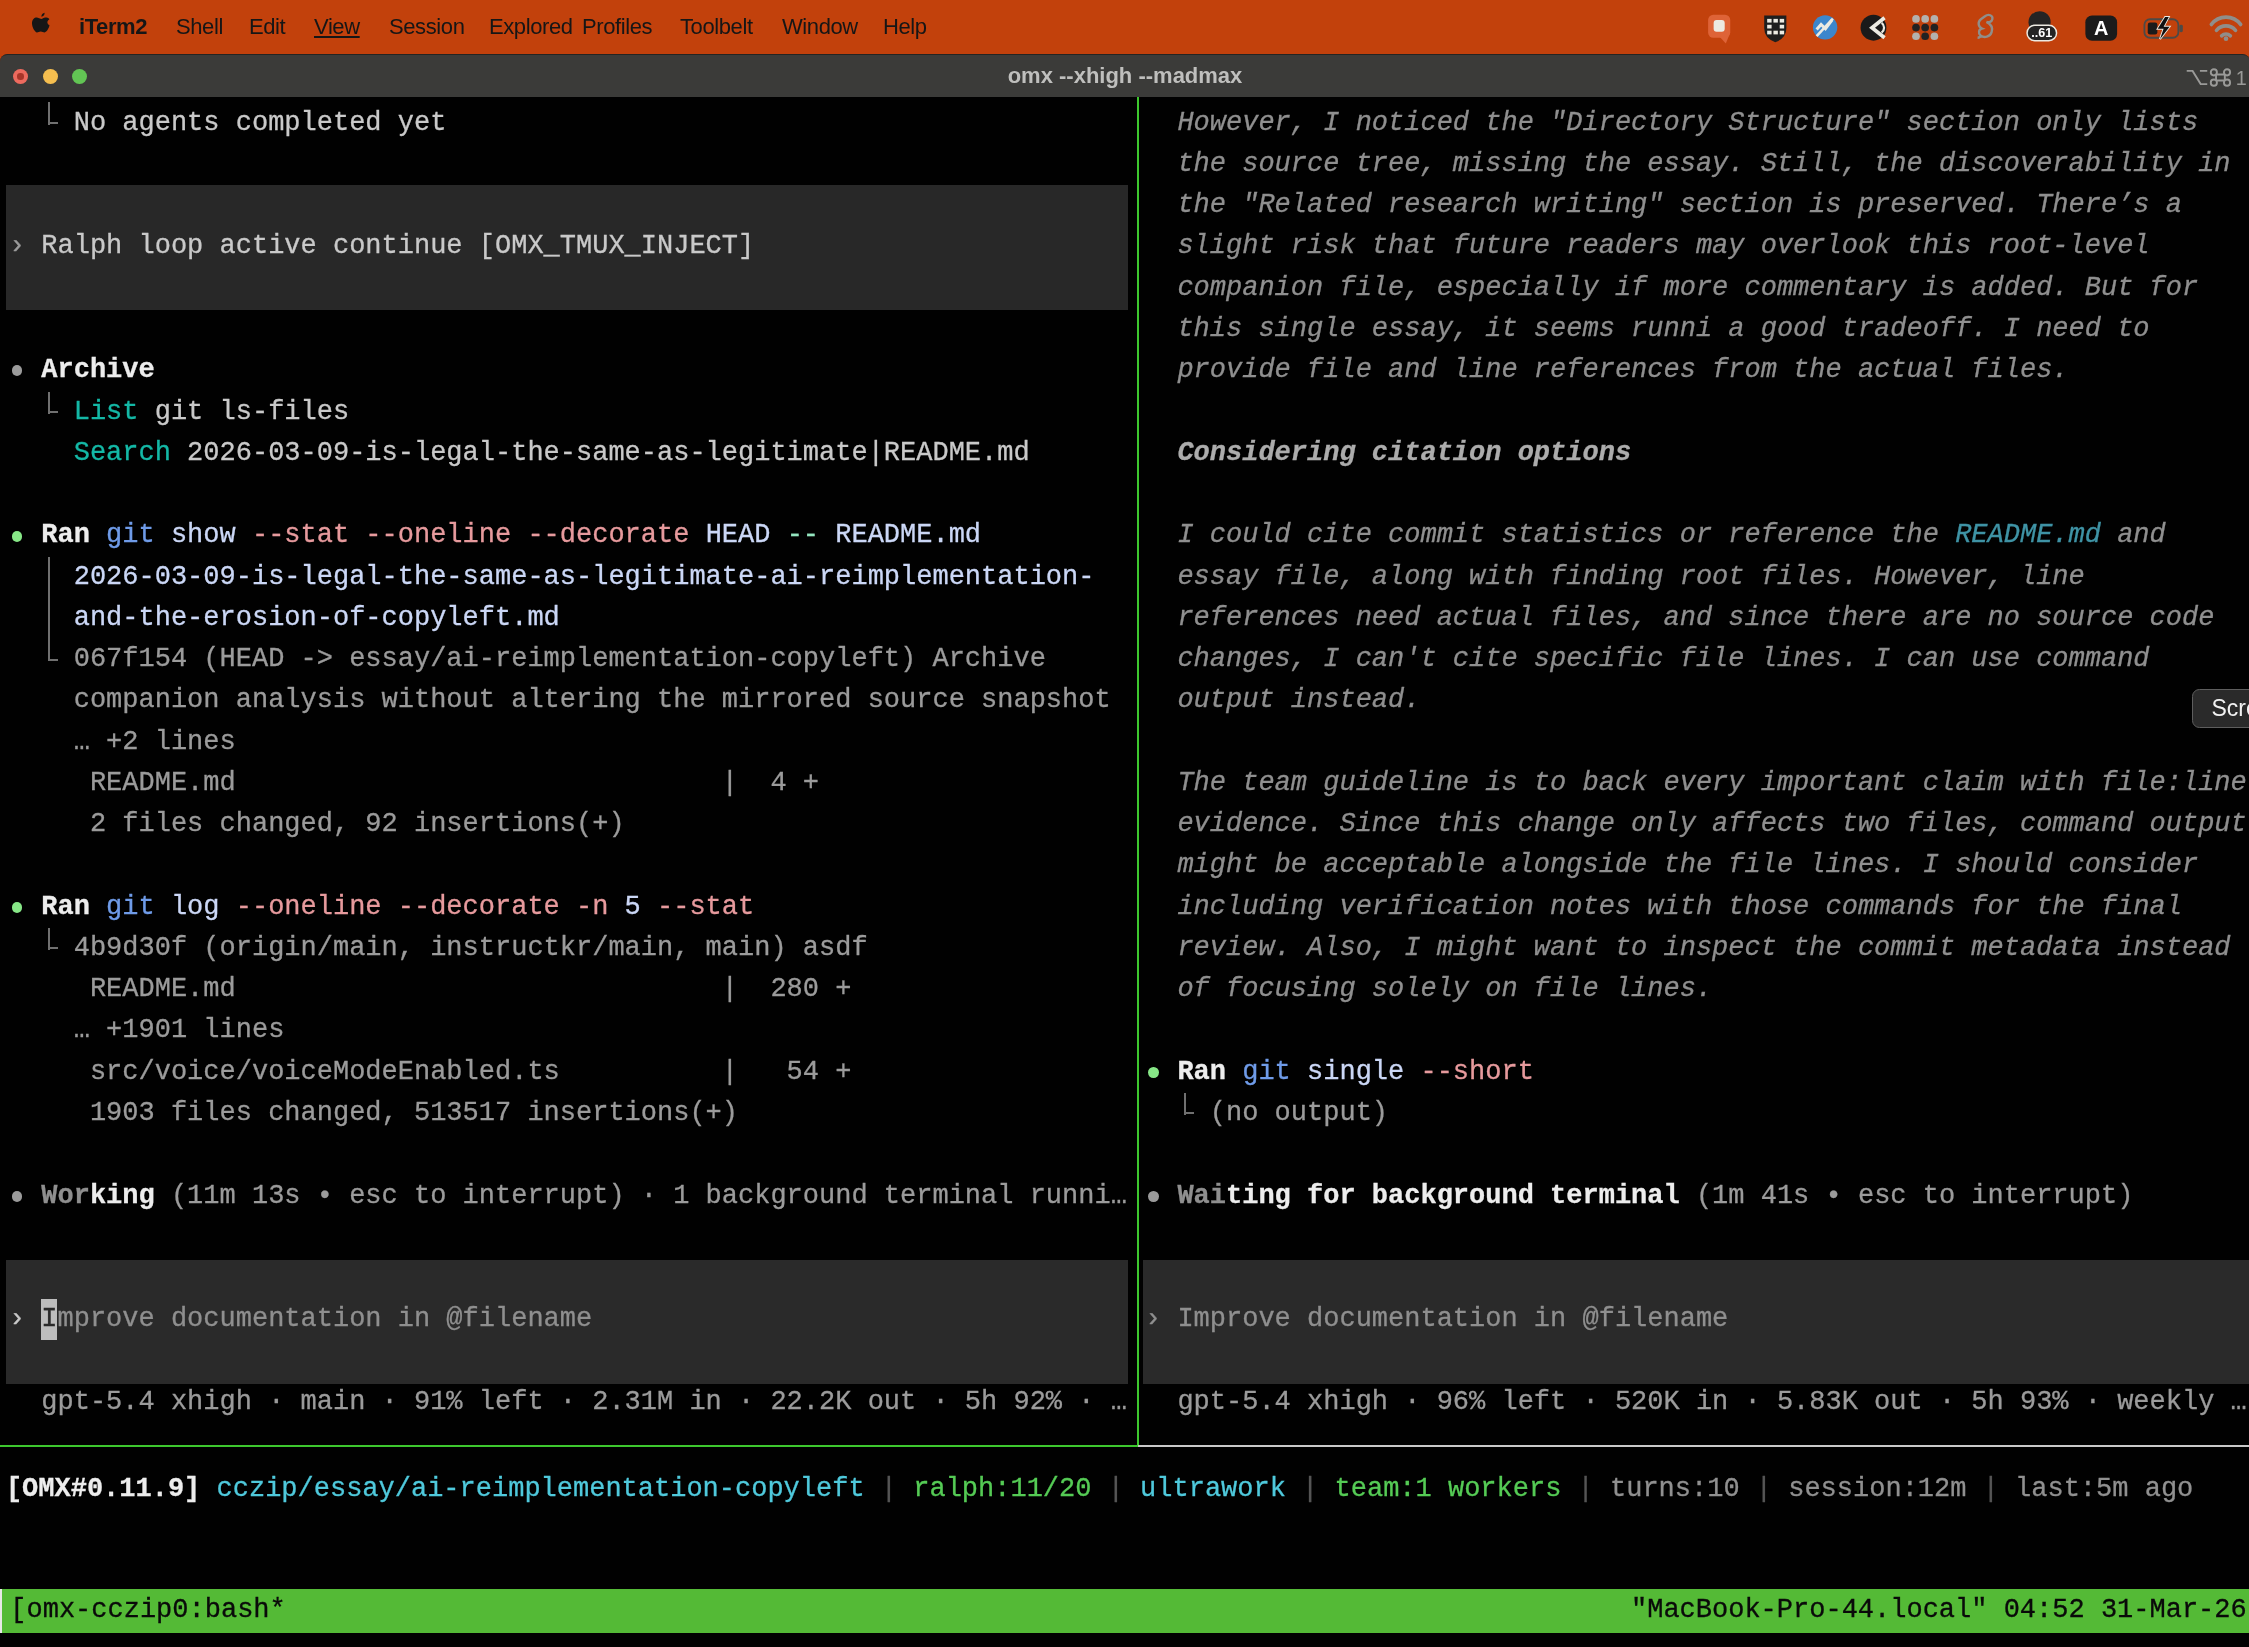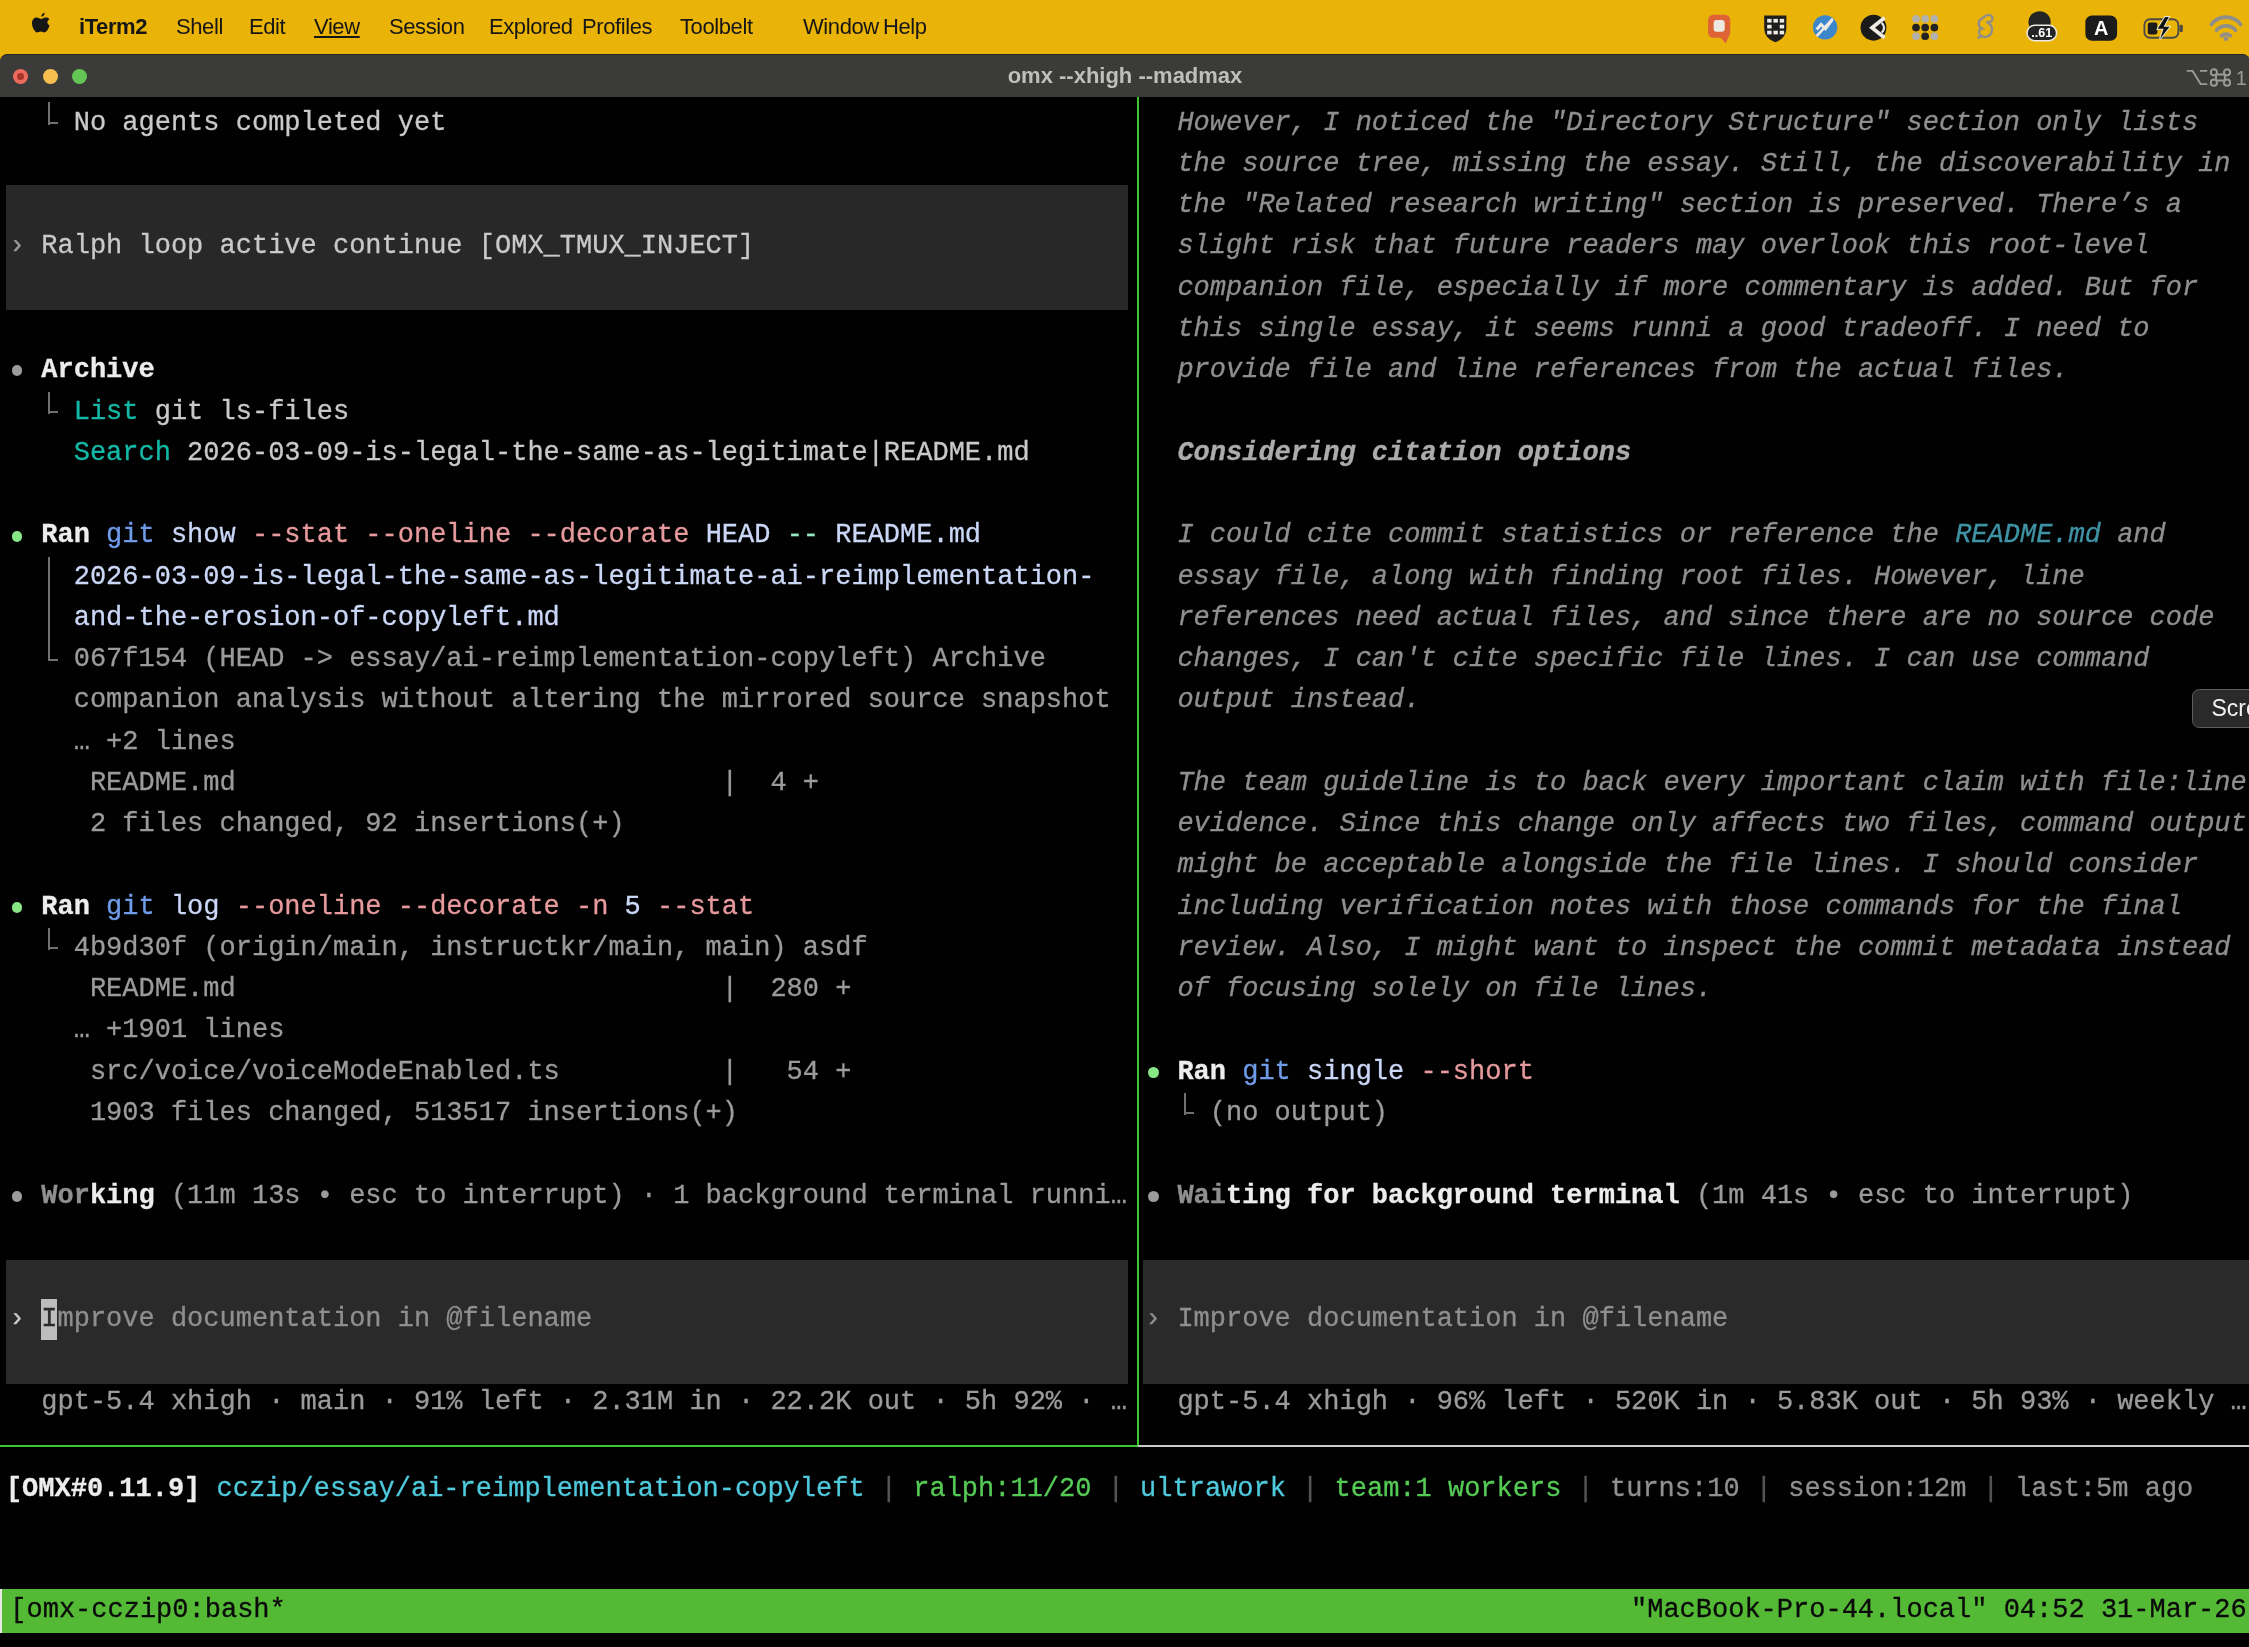--- a/index.html
+++ b/index.html
@@ -1,14 +1,14 @@
 <!DOCTYPE html>
 <html style="font-size:11.8px"><head><meta charset="utf-8"><style>
 html,body{margin:0;padding:0;width:2250px;height:1648px;background:#010101;overflow:hidden}
-#menubar{position:absolute;left:0;top:0;width:2250px;height:70px;background:#eab308;
+#menubar{position:absolute;left:0;top:0;width:2250px;height:70px;background:#c2410c;
  font-family:"Liberation Sans",sans-serif;font-size:22px;letter-spacing:-0.4px;color:#161616;line-height:54px}
 #titlebar{position:absolute;left:0;top:54px;width:2250px;height:43px;background:#3b3b39;
  border-radius:7.4px 7.4px 0 0;border-top:1.5px solid #242422;box-sizing:border-box}
 .tlight{position:absolute;top:69px;width:14.8px;height:14.8px;border-radius:50%}
 #title{position:absolute;left:0;top:54px;width:2250px;height:43px;line-height:43px;text-align:center;
  font-family:"Liberation Sans",sans-serif;font-size:22px;font-weight:bold;color:#bfbfbd}
 .r{position:absolute;white-space:pre;font-family:"Liberation Mono",monospace;-webkit-text-stroke:0.3px currentColor;
  font-size:27px;line-height:41px;height:41px;color:#c9c9c9}
 .box{position:absolute;background:#282828}
 .gd{position:absolute;background:#707070}
@@ -113,21 +113,21 @@
 <div style="position:absolute;left:2192px;top:689px;width:103px;height:39px;background:#2a2a2a;border:1.5px solid #5e5e5e;border-radius:7.4px;box-sizing:border-box;font-family:'Liberation Sans',sans-serif;font-size:23px;color:#f2f2f2;line-height:36px;padding-left:18.5px">Scre</div>
 <div id="menubar">
     <span style="position:absolute;left:79px;font-weight:bold;">iTerm2</span>
     <span style="position:absolute;left:176px;">Shell</span>
     <span style="position:absolute;left:249px;">Edit</span>
     <span style="position:absolute;left:314px;text-decoration:underline;">View</span>
     <span style="position:absolute;left:389px;">Session</span>
     <span style="position:absolute;left:489px;">Explored</span>
     <span style="position:absolute;left:582px;">Profiles</span>
     <span style="position:absolute;left:680px;">Toolbelt</span>
-    <span style="position:absolute;left:803px;text-align:center;">Window</span>
+    <span style="position:absolute;left:782px;text-align:center;">Window</span>
     <span style="position:absolute;left:883px;">Help</span>
   </div>
 <svg style="position:absolute;left:29.5px;top:10.3px" width="22" height="29.5" viewBox="0 0 30 40">
 <path d="M15.5,9.2 c2.6,-0.4 4.7,-2.6 4.4,-5.4 c-2.3,0.3 -4.6,2.3 -4.4,5.4 z" fill="#161616"></path>
 <path d="M20.9,10.1 c-2.6,0 -3.7,1.9 -5.7,1.9 c-2.1,0 -3.7,-1.8 -6.1,-1.8 c-3.1,0 -6.4,2.6 -6.4,7.8 c0,5.8 4.2,12.4 6.8,12.4 c1.9,0 2.9,-1.3 5.2,-1.3 c2.3,0 3.1,1.3 5.2,1.3 c2.8,0 6.6,-6.8 6.6,-10 c-3.3,-1.2 -4,-6 0,-8 c-1.4,-1.8 -3.6,-2.3 -5.6,-2.3 z" fill="#161616"></path>
 </svg>
 <svg style="position:absolute;left:1683px;top:0" width="567" height="54" viewBox="0 0 768 73">
 
 <rect x="34" y="20" width="30" height="31" rx="7" fill="#de6337"></rect>
 <rect x="41.5" y="27" width="15" height="16" rx="4" fill="#eceae2"></rect>

